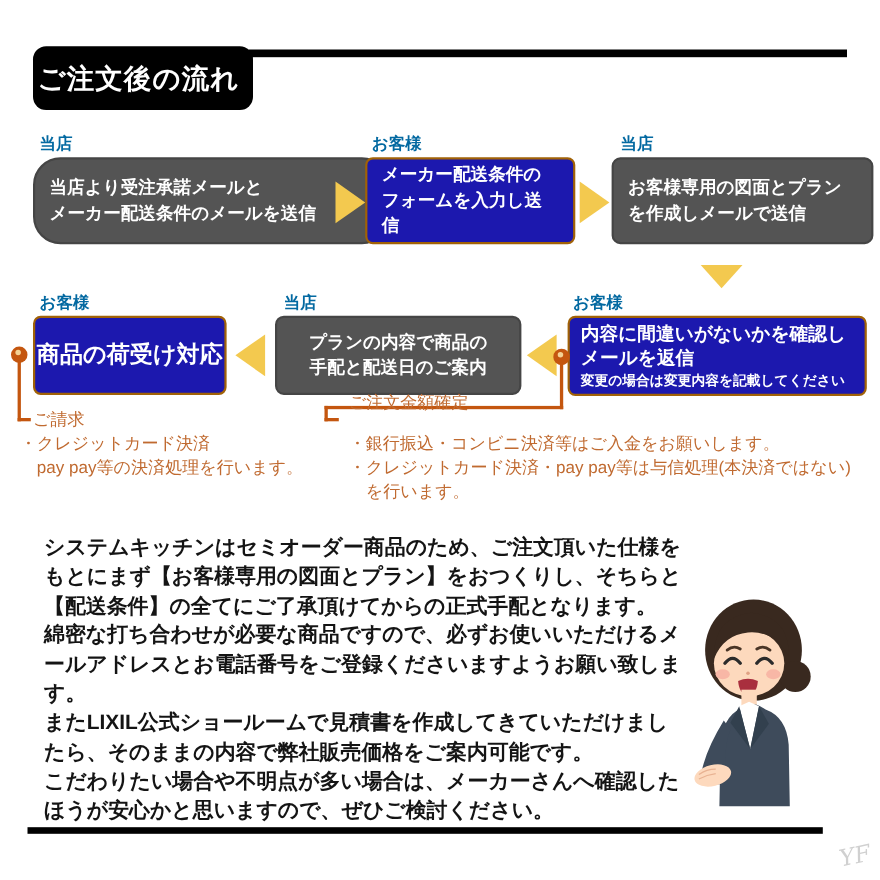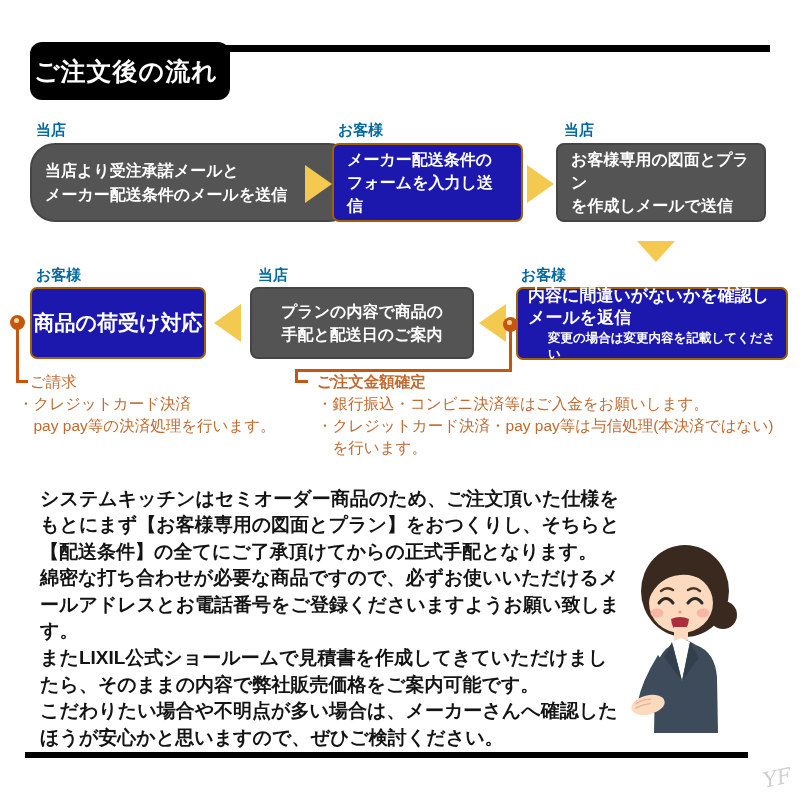--- a/index.html
+++ b/index.html
@@ -23,21 +23,21 @@
   .fb.left-text { align-items:flex-start; text-align:left; padding:0 13px; font-size:16px; }
   .fb.center-text { align-items:center; text-align:center; font-size:21px; }
 
   .arrow-right { width:0; height:0; border-top:19px solid transparent; border-bottom:19px solid transparent;
                  border-left:27px solid #f3c94f; }
   .arrow-left  { width:0; height:0; border-top:19px solid transparent; border-bottom:19px solid transparent;
                  border-right:27px solid #f3c94f; }
   .arrow-down  { width:0; height:0; border-left:19px solid transparent; border-right:19px solid transparent;
                  border-top:21px solid #f3c94f; }
 
-  .box-note { font-size:12.5px; font-weight:bold; line-height:1.25; margin-top:2px;margin-left:20px; }
+  .box-note { font-size:12.5px; font-weight:bold; line-height:1.25; margin-top:2px; }
   .big-lines { font-size:17px; line-height:22px; font-weight:bold; white-space:pre-line; }
 
   
   .pin-dot { width:15px; height:15px; border-radius:50%; background:#c4560f; }
   .pin-dot::after { content:""; position:absolute; left:4px; top:3px; width:5px; height:5px;
                     border-radius:50%; background:#f4d294; }
   .oline { background:#c4560f; }
 
   .annot { color:#c06a30; font-size:15.5px; line-height:22px; white-space:pre-line; }
   .annot-heading { color:#c06a30; font-size:15.5px; line-height:22px; }
@@ -68,21 +68,21 @@
 
   <div class="abs arrow-right" style="left:305px; top:165px;"></div>
 
   <div class="abs actor-label" style="left:338px; top:121px;">お客様</div>
   <div class="abs fb customer left-text" style="left:332px; top:143px; width:191px; height:79px;">メーカー配送条件の
 フォームを入力し送信</div>
 
   <div class="abs arrow-right" style="left:527px; top:165px;"></div>
 
   <div class="abs actor-label" style="left:564px; top:121px;">当店</div>
-  <div class="abs fb shop left-text" style="left:556px; top:143px; width:210px; height:79px;">お客様専用の図面とプラン
+  <div class="abs fb shop left-text" style="left:556px; top:143px; width:238px; height:79px;">お客様専用の図面とプラン
 を作成しメールで送信</div>
 
   <div class="abs arrow-down" style="left:637px; top:241px;"></div>
 
   <div class="abs actor-label" style="left:521px; top:266px;">お客様</div>
   <div class="abs fb customer" style="left:516px; top:287px; width:272px; height:73px; padding:5px 10px; justify-content:center; align-items:flex-start;">
     <div class="big-lines">内容に間違いがないかを確認し
 メールを返信</div>
     <div class="box-note">変更の場合は変更内容を記載してください</div>
   </div>
@@ -103,21 +103,21 @@
   <div class="abs oline" style="left:16px; top:380px; width:12px; height:3px;"></div>
   <div class="abs annot-heading" style="left:30px; top:371px;">ご請求</div>
   <div class="abs annot" style="left:18px; top:393px;">・クレジットカード決済
 　pay pay等の決済処理を行います。</div>
 
   <div class="abs pin-dot" style="left:503px; top:317px;"></div>
   <div class="abs oline" style="left:509px; top:330px; width:3px; height:42px;"></div>
   <div class="abs oline" style="left:295px; top:369px; width:217px; height:3px;"></div>
   <div class="abs oline" style="left:295px; top:369px; width:3px; height:14px;"></div>
   <div class="abs oline" style="left:295px; top:380px; width:13px; height:3px;"></div>
-  <div class="abs annot-heading" style="left:317px; top:371px;font-weight:bold;">ご注文金額確定</div>
+  <div class="abs annot-heading" style="left:317px; top:356px;">ご注文金額確定</div>
   <div class="abs annot" style="left:317px; top:393px;">・銀行振込・コンビニ決済等はご入金をお願いします。
 ・クレジットカード決済・pay pay等は与信処理(本決済ではない)
 　を行います。</div>
 
   <div class="abs bodytext">
     <p>システムキッチンはセミオーダー商品のため、ご注文頂いた仕様を
 もとにまず【お客様専用の図面とプラン】をおつくりし、そちらと
 【配送条件】の全てにご了承頂けてからの正式手配となります。
 綿密な打ち合わせが必要な商品ですので、必ずお使いいただけるメ
 ールアドレスとお電話番号をご登録くださいますようお願い致しま

